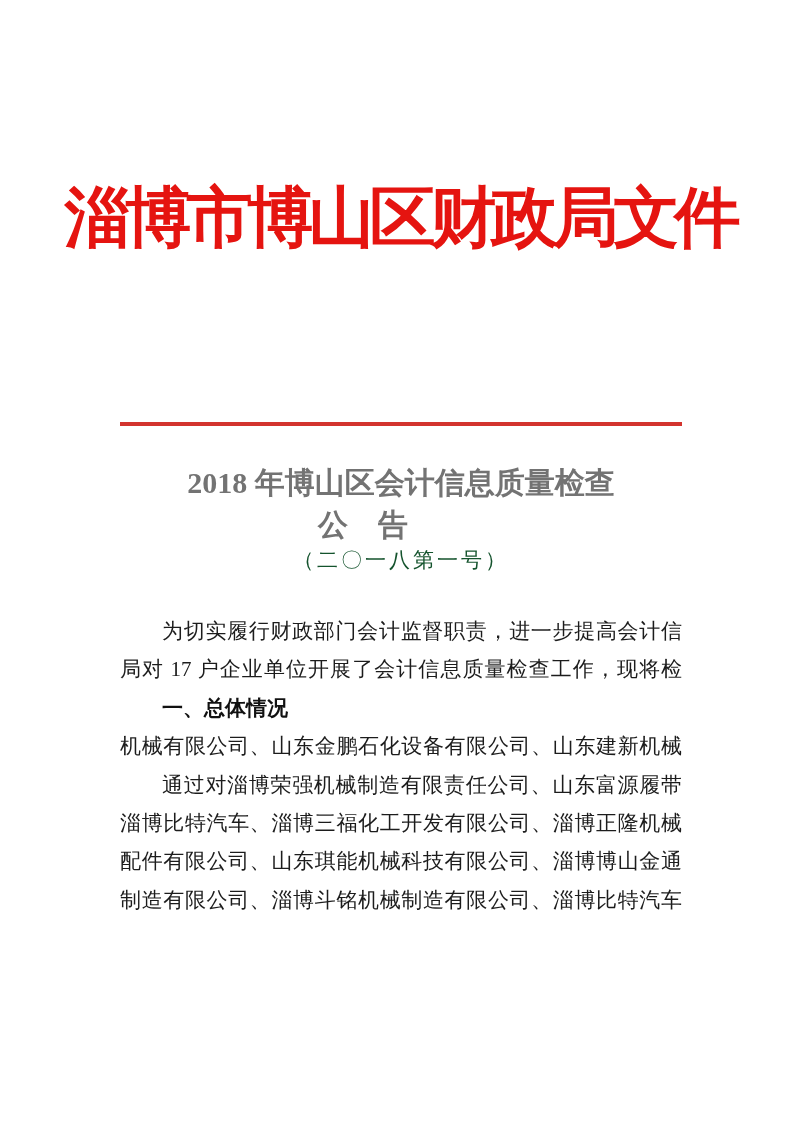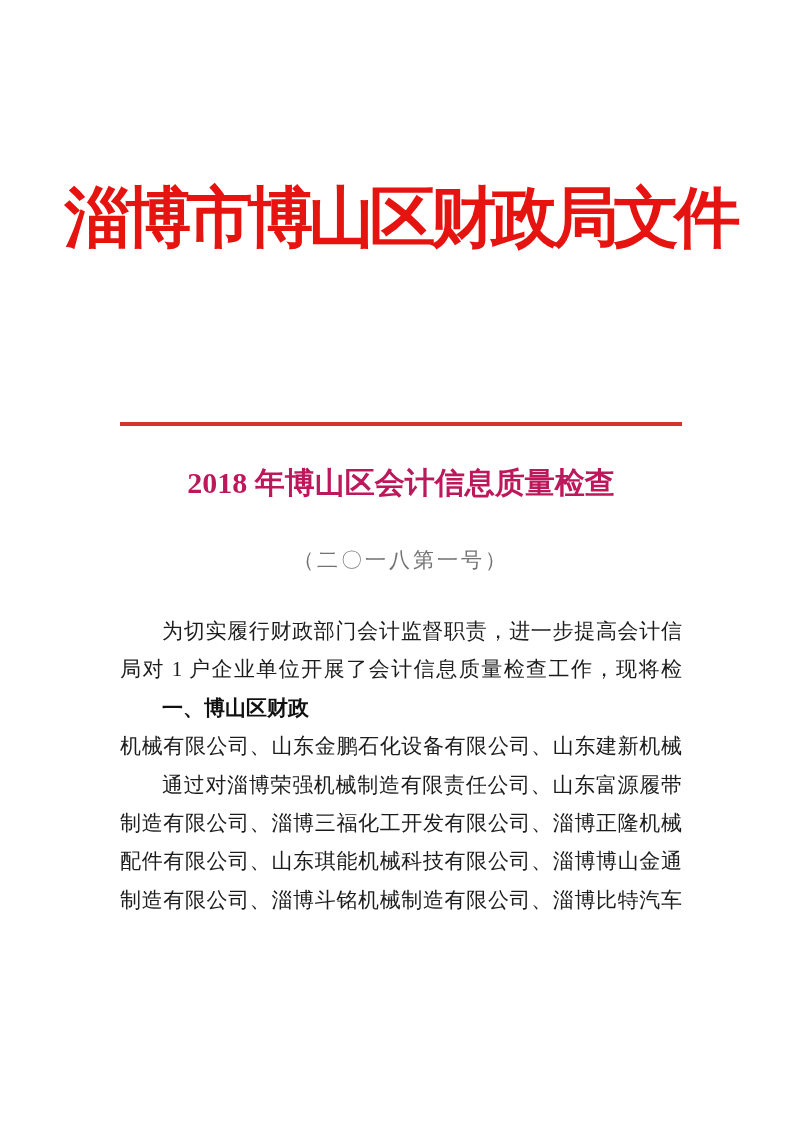--- a/index.html
+++ b/index.html
@@ -39,36 +39,36 @@
   }
   .doc-title {
     position: absolute;
     top: 462px;
     left: 120px;
     width: 562px;
     text-align: center;
     font-size: 30px;
     line-height: 42px;
     font-weight: bold;
-    color: #be185d;
+    color: #737373;
   }
   .doc-title .title-line-2 {
     transform: translateX(-38px);
   }
   .doc-subtitle {
     position: absolute;
     top: 547px;
     left: 120px;
     width: 562px;
     text-align: center;
     font-size: 21px;
     line-height: 26px;
     font-weight: normal;
     letter-spacing: 3px;
-    color: #737373;
+    color: #14532d;
   }
   .doc-body {
     position: absolute;
     top: 612px;
     left: 120px;
     width: 562px;
     font-size: 21px;
     line-height: 38.4px;
     color: #1c1c1c;
   }
@@ -104,30 +104,31 @@
 <body>
 
 <div class="page">
 
   <div class="red-header" style="color: rgb(229, 20, 16);">淄博市博山区财政局文件</div>
 
   <div class="red-line" style="background: rgb(211, 52, 46);"></div>
 
   <div class="doc-title">
     <div class="title-line-1">2018 年博山区会计信息质量检查</div>
+    <div class="title-line-2">公　告</div>
   </div>
 
   <div class="doc-subtitle">（二〇一八第一号）</div>
 
   <div class="doc-body">
       <div class="doc-line para-first">为切实履行财政部门会计监督职责，进一步提高会计信</div>
-      <div class="doc-line">局对 1 户企业单位开展了会计信息质量检查工作，现将检</div>
-      <div class="doc-heading">一、博山区财政</div>
+      <div class="doc-line">局对 17 户企业单位开展了会计信息质量检查工作，现将检</div>
+      <div class="doc-heading">一、总体情况</div>
       <div class="doc-line">机械有限公司、山东金鹏石化设备有限公司、山东建新机械</div>
       <div class="doc-line para-first">通过对淄博荣强机械制造有限责任公司、山东富源履带</div>
-      <div class="doc-line">制造有限公司、淄博三福化工开发有限公司、淄博正隆机械</div>
+      <div class="doc-line">淄博比特汽车、淄博三福化工开发有限公司、淄博正隆机械</div>
       <div class="doc-line">配件有限公司、山东琪能机械科技有限公司、淄博博山金通</div>
       <div class="doc-line">制造有限公司、淄博斗铭机械制造有限公司、淄博比特汽车</div>
     </div>
 
   <div class="page-number">1</div>
 
 </div>
 
 </body></html>

